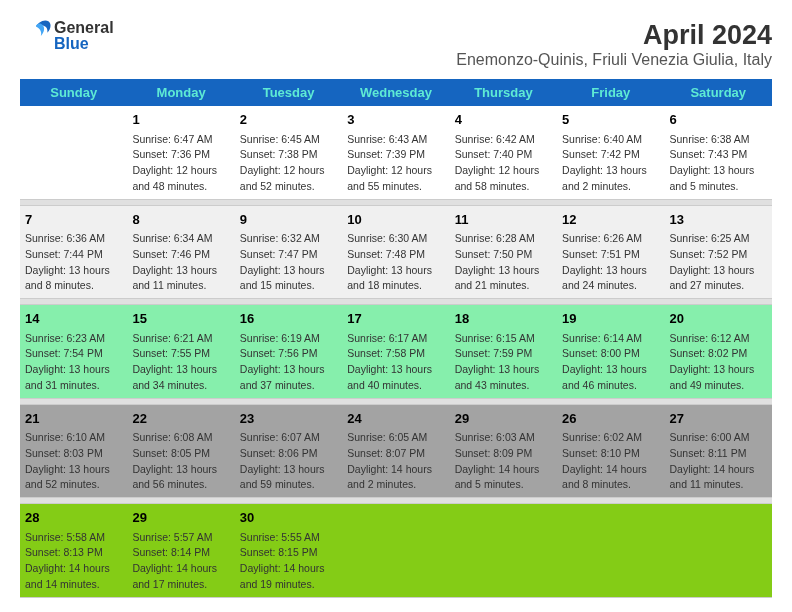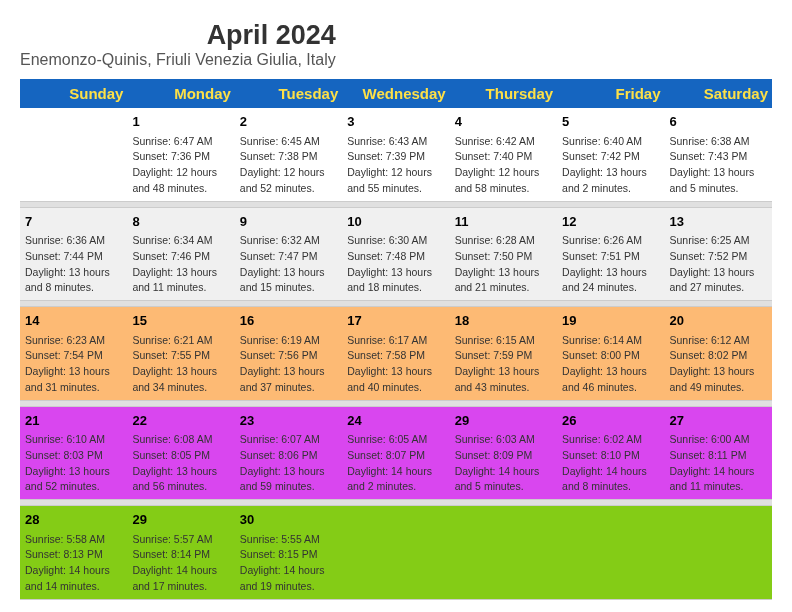--- a/index.html
+++ b/index.html
@@ -28,24 +28,24 @@
       font-size: 16px;
       color: #555;
     }
     table {
       width: 100%;
       border-collapse: collapse;
       font-size: 11px;
     }
     thead tr th {
       background-color: #1565c0;
-      color: #fde047;
+      color: #5eead4;
       padding: 6px 4px;
-      text-align: right;
-      font-size: 15px;
+      text-align: center;
+      font-size: 13px;
       font-weight: bold;
     }
     tbody tr {
       border-bottom: 1px solid #ccc;
     }
     tbody tr:nth-child(odd) {
       background: #fff;
     }
     tbody tr:nth-child(even) {
       background: #f5f5f5;
@@ -92,20 +92,30 @@
     .logo-blueword {
       font-size: 16px;
       font-weight: bold;
       color: #1565c0;
     }
   </style>
 </head>
 <body>
 
 <div class="header">
+  <div class="logo-container">
+    <svg class="logo-icon" viewBox="0 0 40 40" xmlns="http://www.w3.org/2000/svg">
+      <path d="M20 8 C28 4, 36 8, 34 16 C38 12, 40 6, 36 2 C30 -2, 22 4, 20 8Z" fill="#1565c0"></path>
+      <path d="M20 8 C24 10, 28 14, 26 20 C30 16, 32 10, 28 6 C24 2, 20 6, 20 8Z" fill="#42a5f5"></path>
+    </svg>
+    <div class="logo-words">
+      <span class="logo-general">General</span>
+      <span class="logo-blueword">Blue</span>
+    </div>
+  </div>
   <div class="title-block">
     <div class="month-title">April 2024</div>
     <div class="location-title">Enemonzo-Quinis, Friuli Venezia Giulia, Italy</div>
   </div>
 </div>
 
 <table>
   <thead>
     <tr>
     <th>Sunday</th>
@@ -174,21 +184,21 @@
           <div class="cell-text">Sunrise: 6:26 AM<br>Sunset: 7:51 PM<br>Daylight: 13 hours and 24 minutes.</div>
         </td>
         <td>
           <span class="day-num">13</span>
           <div class="cell-text">Sunrise: 6:25 AM<br>Sunset: 7:52 PM<br>Daylight: 13 hours and 27 minutes.</div>
         </td>
       </tr>
       <tr class="row-separator">
         <td colspan="7" style="padding: 0px; background: rgb(224, 224, 224); height: 5px;"></td>
       </tr>
-      <tr style="background: #fdba74; margin-left: 20px;">
+      <tr style="background: #86efac; margin-left: 20px;">
         <td>
           <span class="day-num">14</span>
           <div class="cell-text">Sunrise: 6:23 AM<br>Sunset: 7:54 PM<br>Daylight: 13 hours and 31 minutes.</div>
         </td>
         <td>
           <span class="day-num">15</span>
           <div class="cell-text">Sunrise: 6:21 AM<br>Sunset: 7:55 PM<br>Daylight: 13 hours and 34 minutes.</div>
         </td>
         <td>
           <span class="day-num">16</span>
@@ -207,21 +217,21 @@
           <div class="cell-text">Sunrise: 6:14 AM<br>Sunset: 8:00 PM<br>Daylight: 13 hours and 46 minutes.</div>
         </td>
         <td>
           <span class="day-num">20</span>
           <div class="cell-text">Sunrise: 6:12 AM<br>Sunset: 8:02 PM<br>Daylight: 13 hours and 49 minutes.</div>
         </td>
       </tr>
       <tr class="row-separator">
         <td colspan="7" style="padding: 0px; background: rgb(224, 224, 224); height: 5px;"></td>
       </tr>
-      <tr style="background: #d946ef;">
+      <tr style="background: #a3a3a3;">
         <td>
           <span class="day-num">21</span>
           <div class="cell-text">Sunrise: 6:10 AM<br>Sunset: 8:03 PM<br>Daylight: 13 hours and 52 minutes.</div>
         </td>
         <td>
           <span class="day-num">22</span>
           <div class="cell-text">Sunrise: 6:08 AM<br>Sunset: 8:05 PM<br>Daylight: 13 hours and 56 minutes.</div>
         </td>
         <td>
           <span class="day-num">23</span>

